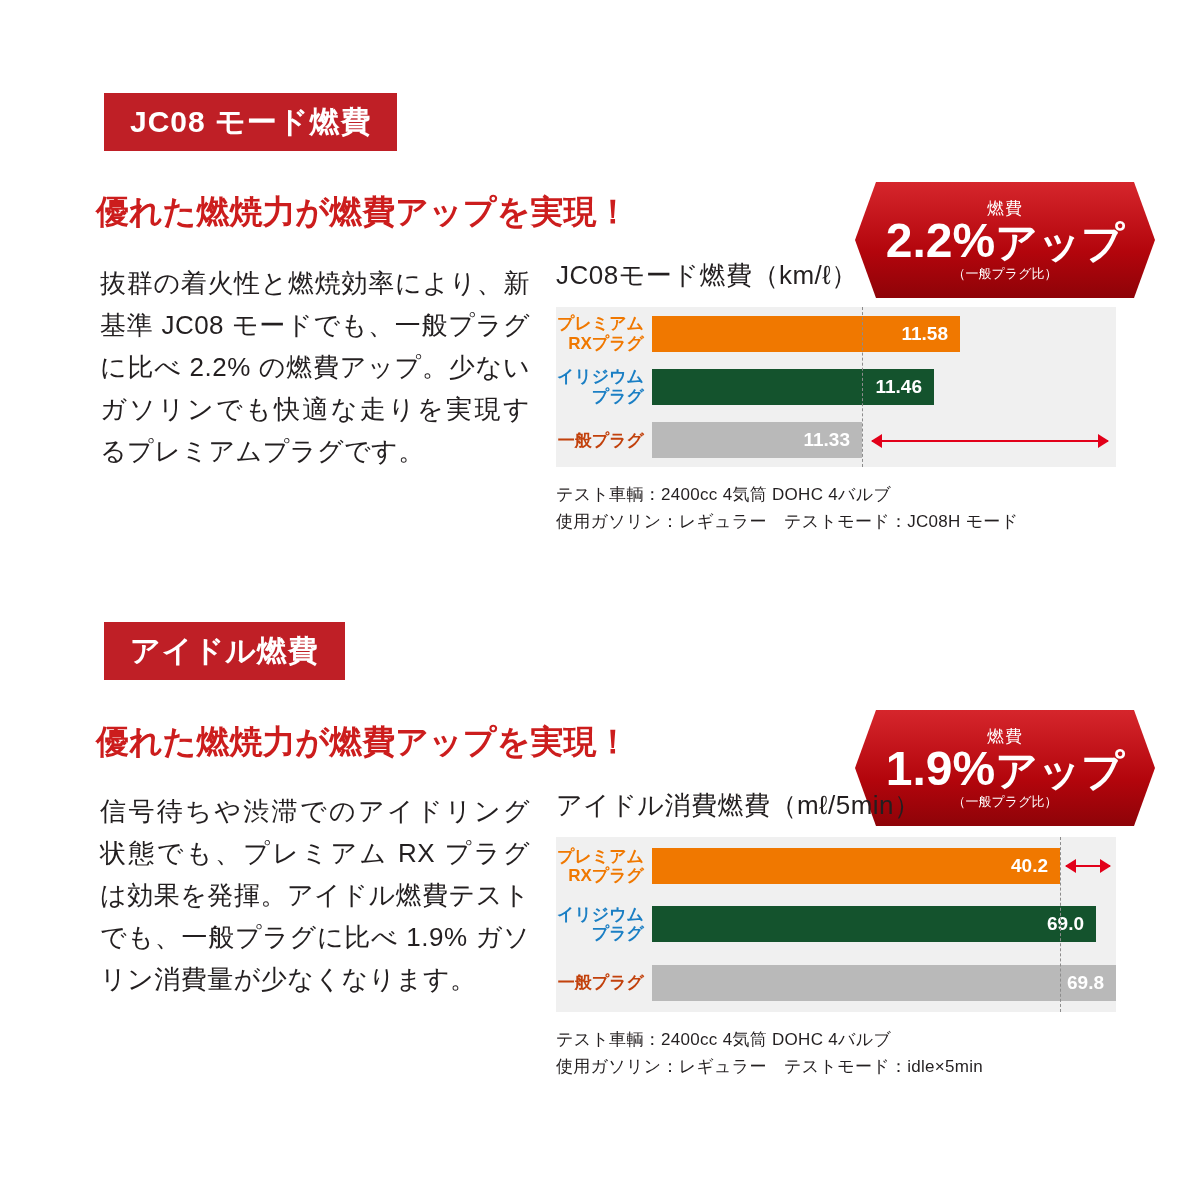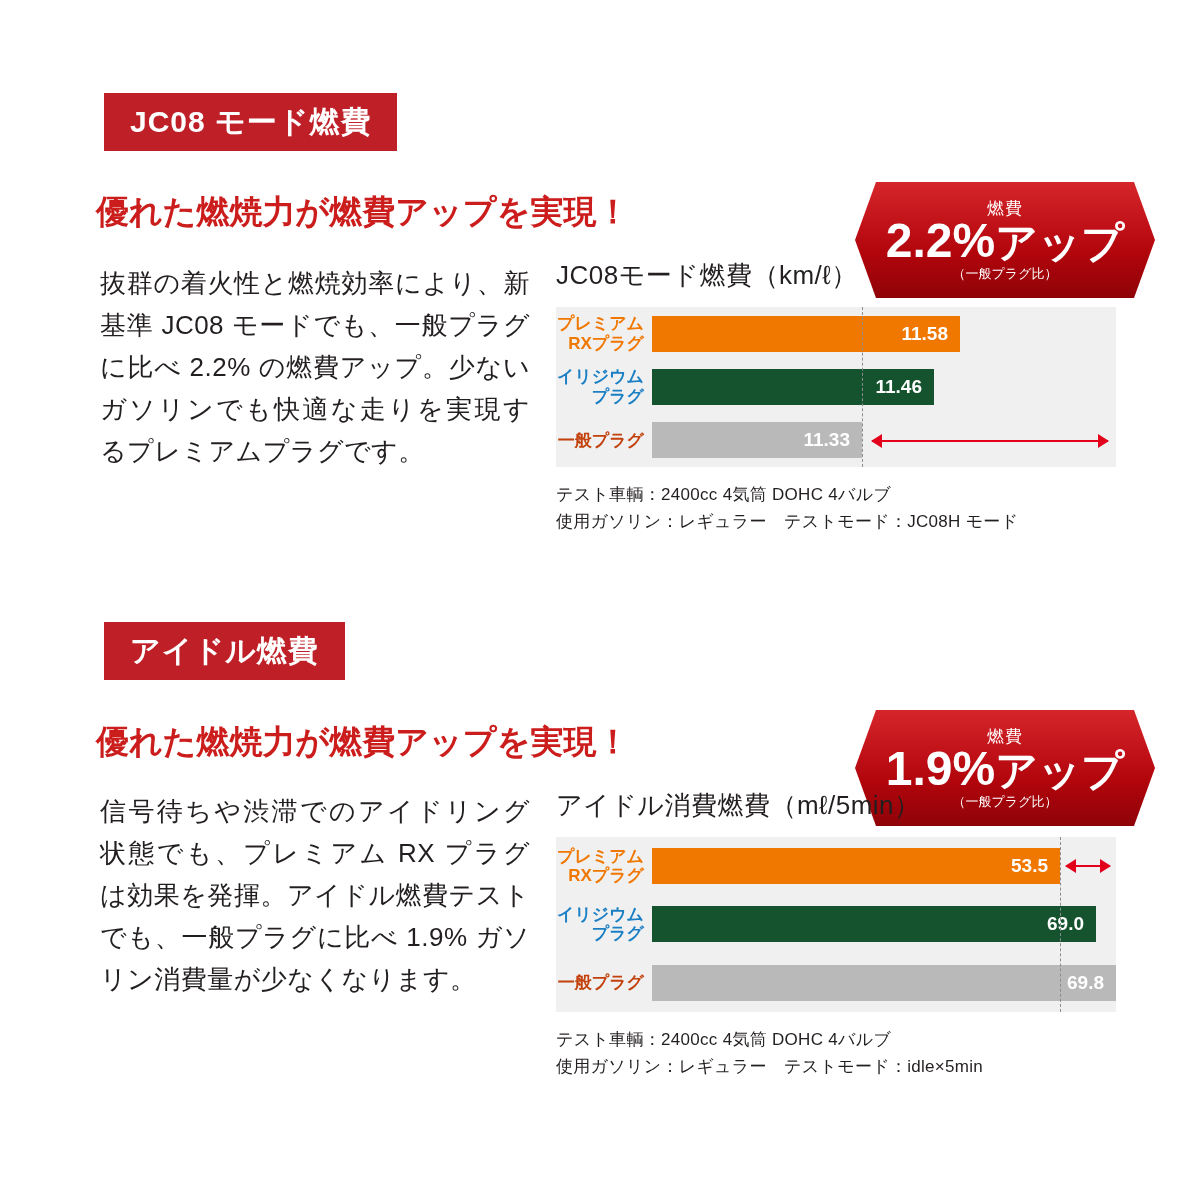--- a/index.html
+++ b/index.html
@@ -255,21 +255,21 @@
 
     <div class="plot tall">
       <div class="rows">
 
         <div class="row">
           <div class="row-label lab-rx">
             <div>プレミアム</div>
             <div>RXプラグ</div>
           </div>
           <div class="bar rx" style="width:408px">
-            <span>53.5</span>
+            <span>40.2</span>
           </div>
         </div>
 
         <div class="row">
           <div class="row-label lab-ir">
             <div>イリジウム</div>
             <div>プラグ</div>
           </div>
           <div class="bar ir" style="width:444px">
             <span>69.0</span>

